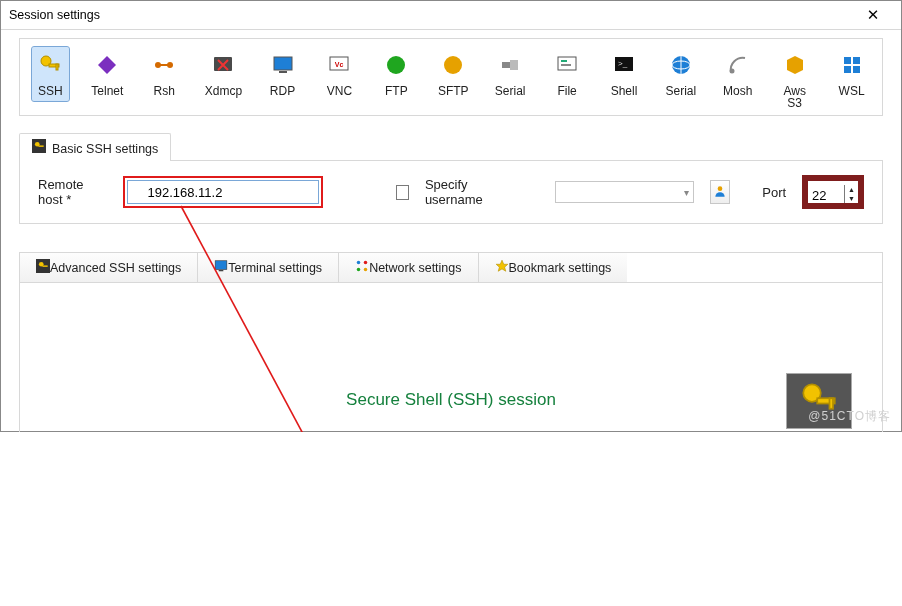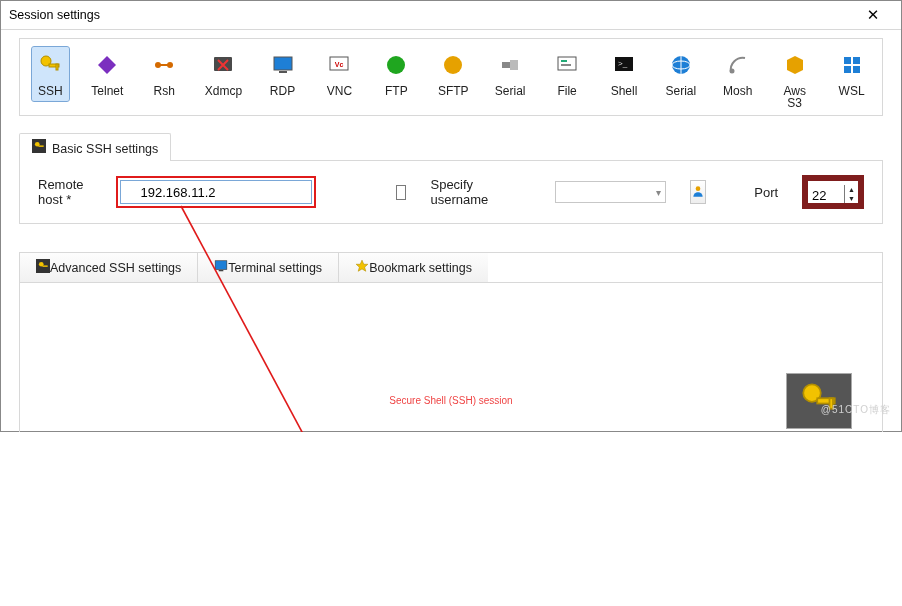--- a/index.html
+++ b/index.html
@@ -11,43 +11,43 @@
   .proto-row{display:flex;gap:24px;border:1px solid #d8d8d8;padding:10px 14px 6px 14px;margin-bottom:16px;background:#fff}
   .proto{display:flex;flex-direction:column;align-items:center;width:46px;cursor:default}
   .proto .picon{width:32px;height:32px;display:flex;align-items:center;justify-content:center}
   .proto .lbl{font-size:12px;margin-top:4px;text-align:center;line-height:1}
   .proto.sel{outline:1px solid #7aa7d7;background:#cfe5fb;border-radius:2px;padding:2px 2px 0 2px;margin:-2px -2px 8px -2px}
 
   .tab-strip{display:flex;align-items:flex-end;height:28px;position:relative;border-bottom:1px solid #d8d8d8}
   .tab{display:flex;align-items:flex-end;gap:6px;padding:5px 12px;border:1px solid #d8d8d8;border-bottom:none;background:#fff;font-size:12.5px;position:relative;top:1px;border-radius:2px 2px 0 0}
   .pane{border:1px solid #d8d8d8;border-top:none;padding:14px 18px;background:#fff}
 
-  .field-row{display:flex;align-items:center;gap:24px}
+  .field-row{display:flex;align-items:center;gap:16px}
   .txt-input{height:20px;border:1px solid #7aa7d7;padding:1px 20px;font-size:13px;box-sizing:content-box;width:150px}
   .highlight-box{border:2.5px solid #e01b1b;padding:2px;display:inline-flex}
   .chk{width:13px;height:13px;border:1px solid #7a7a7a;display:inline-block;background:#fff}
   .combo{height:22px;border:1px solid #c7c7c7;background:#fff;width:165px;display:flex;align-items:center;justify-content:flex-end;padding:0 4px;box-sizing:border-box;color:#888}
   .combo .arrow{font-size:10px}
   .user-btn{width:22px;height:22px;border:1px solid #c7c7c7;background:linear-gradient(#fff,#eee);display:flex;align-items:center;justify-content:center}
   .spin{display:flex;align-items:flex-end;border:6px solid #7f1d1d;height:22px}
   .spin input{border:none;width:28px;padding:0 4px;font-size:13px}
   .spin .arrows{display:flex;flex-direction:column;border-left:1px solid #7a7a7a}
   .spin .arrows span{font-size:7px;line-height:1;padding:1px 3px}
 
   .tabs2{display:flex;border:1px solid #d8d8d8}
   .tabs2 .t{display:flex;align-items:center;padding:6px 16px;border-right:1px solid #d8d8d8;background:linear-gradient(#fdfdfd,#f1f1f1);font-size:12.5px}
   .bigpane{border:1px solid #d8d8d8;border-top:none;height:234px;position:relative;display:flex;align-items:center;justify-content:center}
-  .session-title{font-size:10px;color:#ef4444}
+  .session-title{font-size:17px;color:#15803d}
   .key-plate{position:absolute;right:30px;top:90px;width:64px;height:54px;border:1px solid #aaa;background:#555;display:flex;align-items:center;justify-content:center}
 
   .btn-row{display:flex;justify-content:center;gap:60px;margin-top:20px}
   .dlg-btn{display:flex;align-items:center;gap:6px;border:1px solid #bfbfbf;background:linear-gradient(#f8f8f8,#e8e8e8);padding:4px 16px;font-size:13px;cursor:default}
   .round-ic{width:14px;height:14px;border-radius:50%;display:flex;align-items:center;justify-content:center;color:#fff;font-size:10px;font-weight:bold}
 
-  .watermark{position:absolute;right:10px;bottom:14px;color:#d0d0d0;font-size:10px;letter-spacing:1px}
+  .watermark{position:absolute;right:10px;bottom:6px;color:#d0d0d0;font-size:12px;letter-spacing:1px}
   svg.arrow-annot{position:absolute;left:0;top:0;pointer-events:none}
 
   
   .ic{width:24px;height:24px}
 </style>
 </head>
 <body>
 
 <div class="window">
 
@@ -250,20 +250,29 @@
             </svg></span>
         <span>Advanced SSH settings</span>
       </div>
       <div class="t">
         <span><svg width="14" height="14" viewBox="0 0 24 24">
               <rect x="2" y="3" width="20" height="15" fill="#1e7fd6" stroke="#333"></rect>
               <rect x="8" y="19" width="8" height="2" fill="#333"></rect>
             </svg></span>
         <span>Terminal settings</span>
       </div>
+      <div class="t">
+        <span><svg width="14" height="14" viewBox="0 0 24 24">
+              <circle cx="6" cy="6" r="3" fill="#1e7fd6"></circle>
+              <circle cx="18" cy="6" r="3" fill="#e01b1b"></circle>
+              <circle cx="6" cy="18" r="3" fill="#1fa61f"></circle>
+              <circle cx="18" cy="18" r="3" fill="#e6a100"></circle>
+            </svg></span>
+        <span>Network settings</span>
+      </div>
       <div class="t" style="border-right:none">
         <span><svg width="14" height="14" viewBox="0 0 24 24">
               <polygon points="12,2 15,9 22,9 16.5,14 18.5,21 12,17 5.5,21 7.5,14 2,9 9,9" fill="#f2c200" stroke="#b38f00"></polygon>
             </svg></span>
         <span>Bookmark settings</span>
       </div>
     </div>
     <div class="bigpane">
       <span class="session-title">Secure Shell (SSH) session</span>
       <div class="key-plate">

